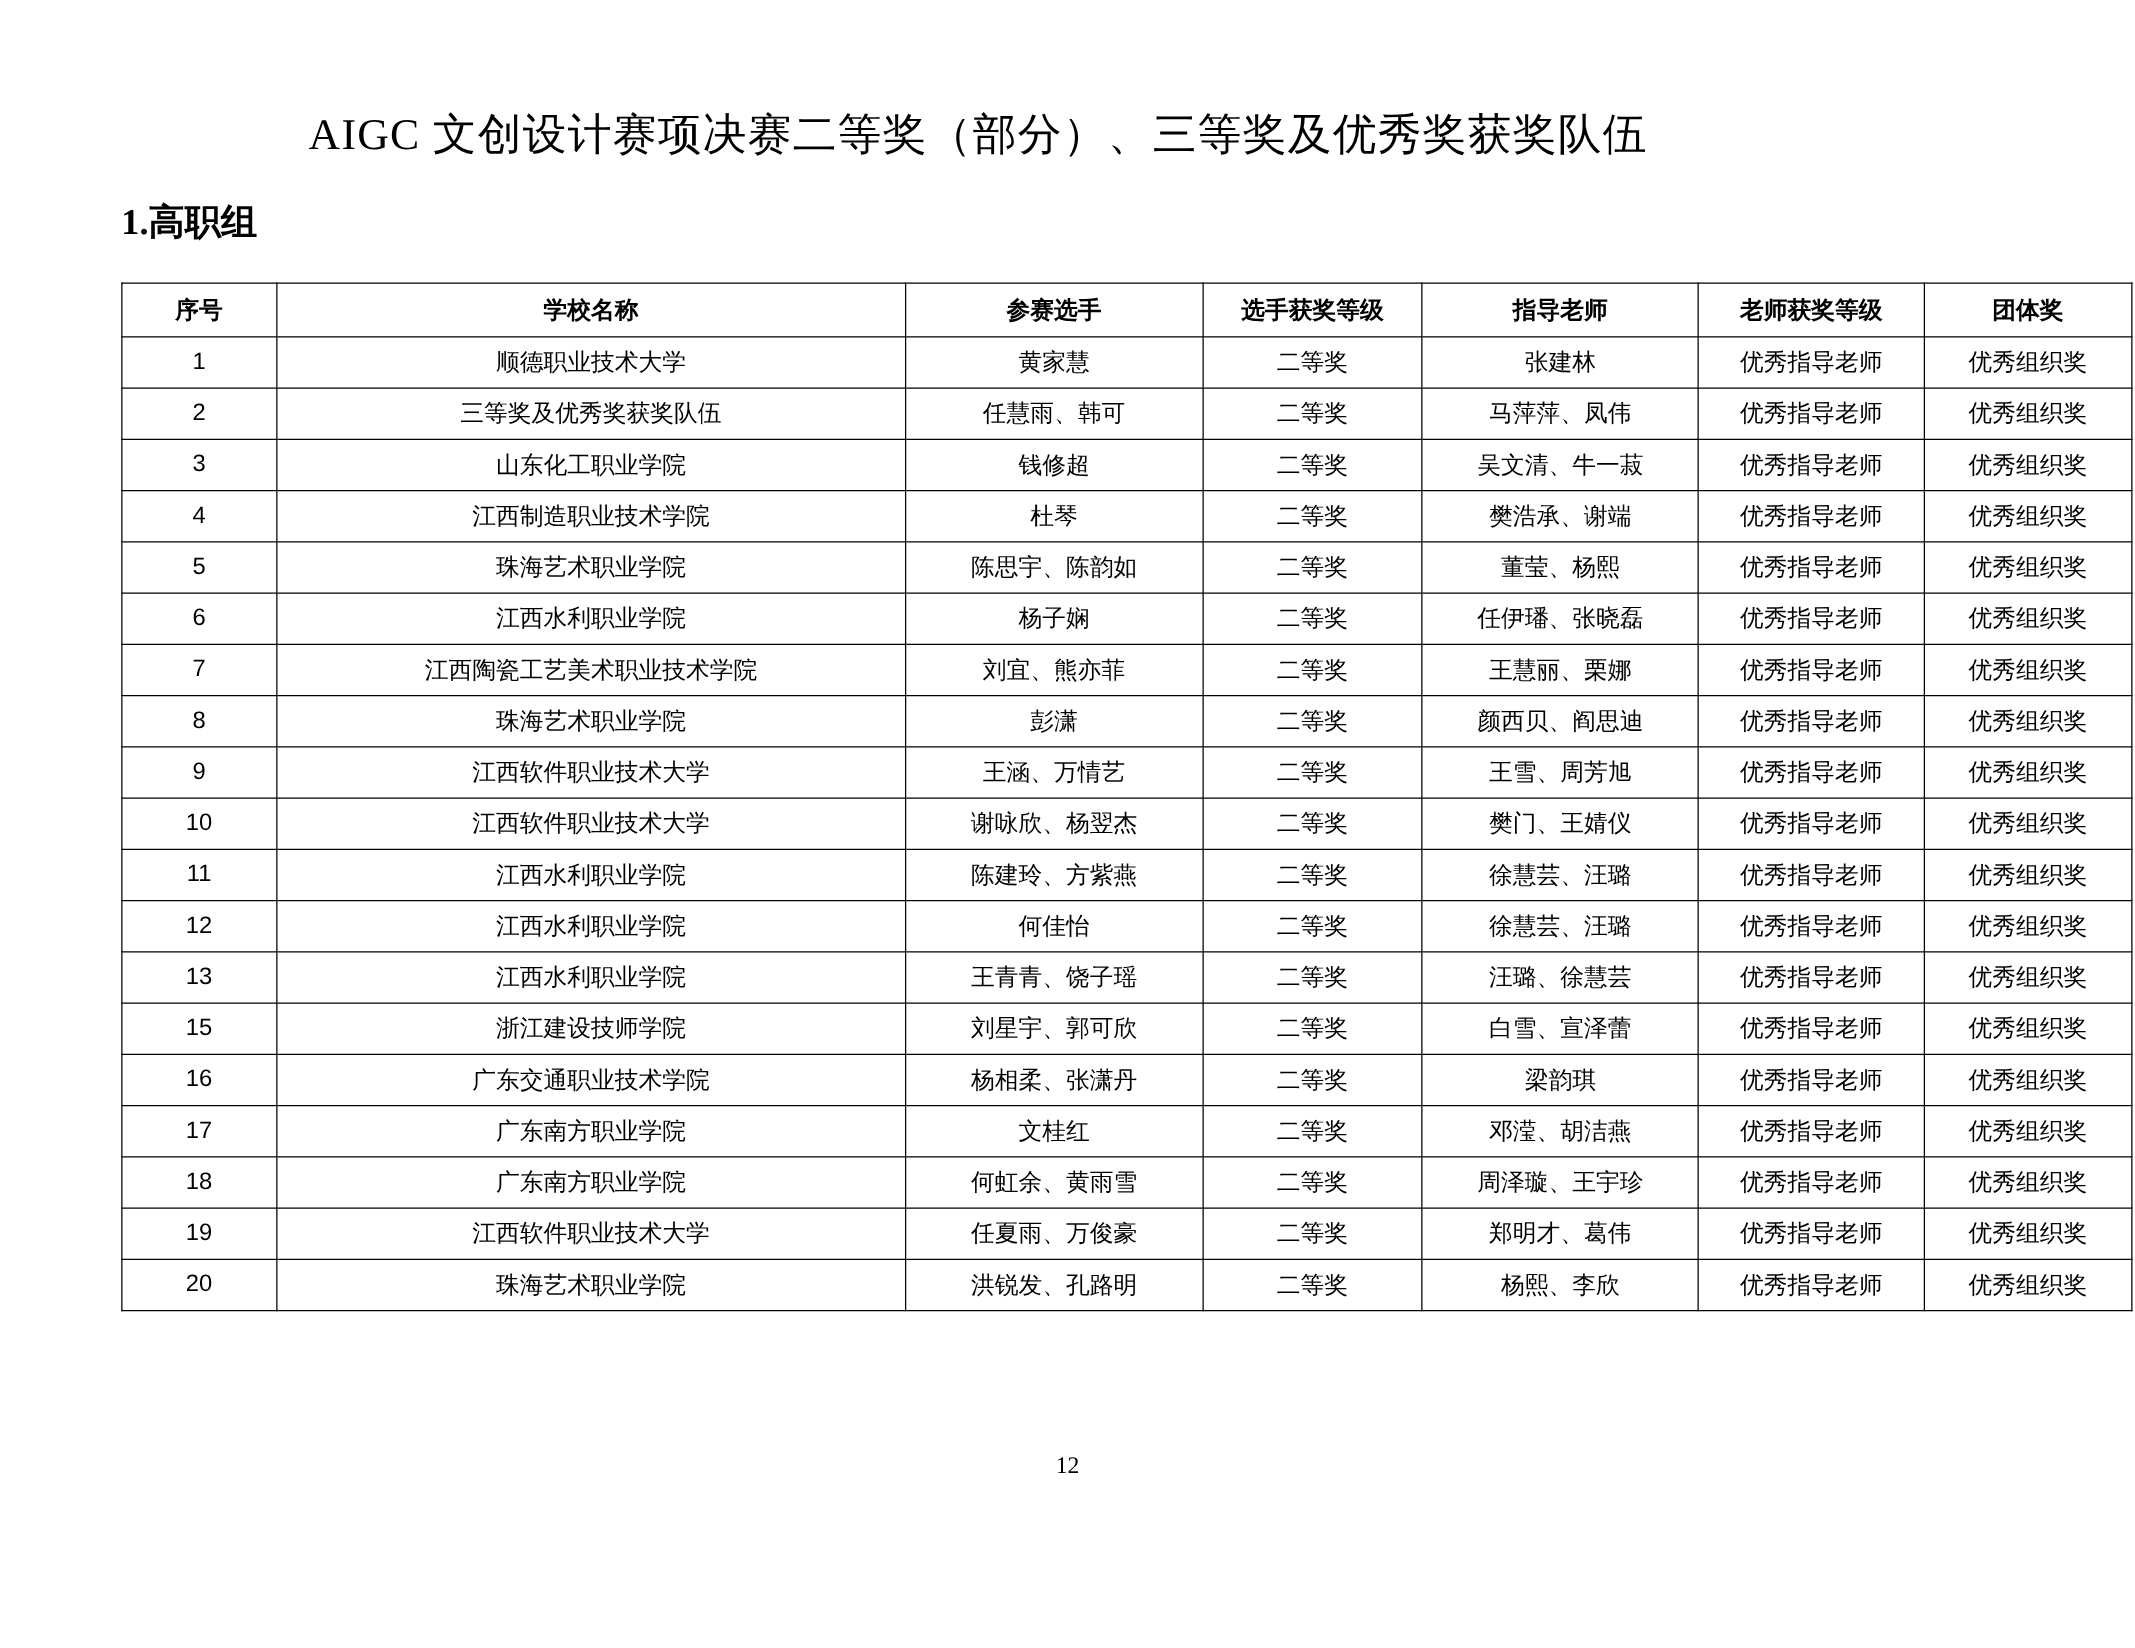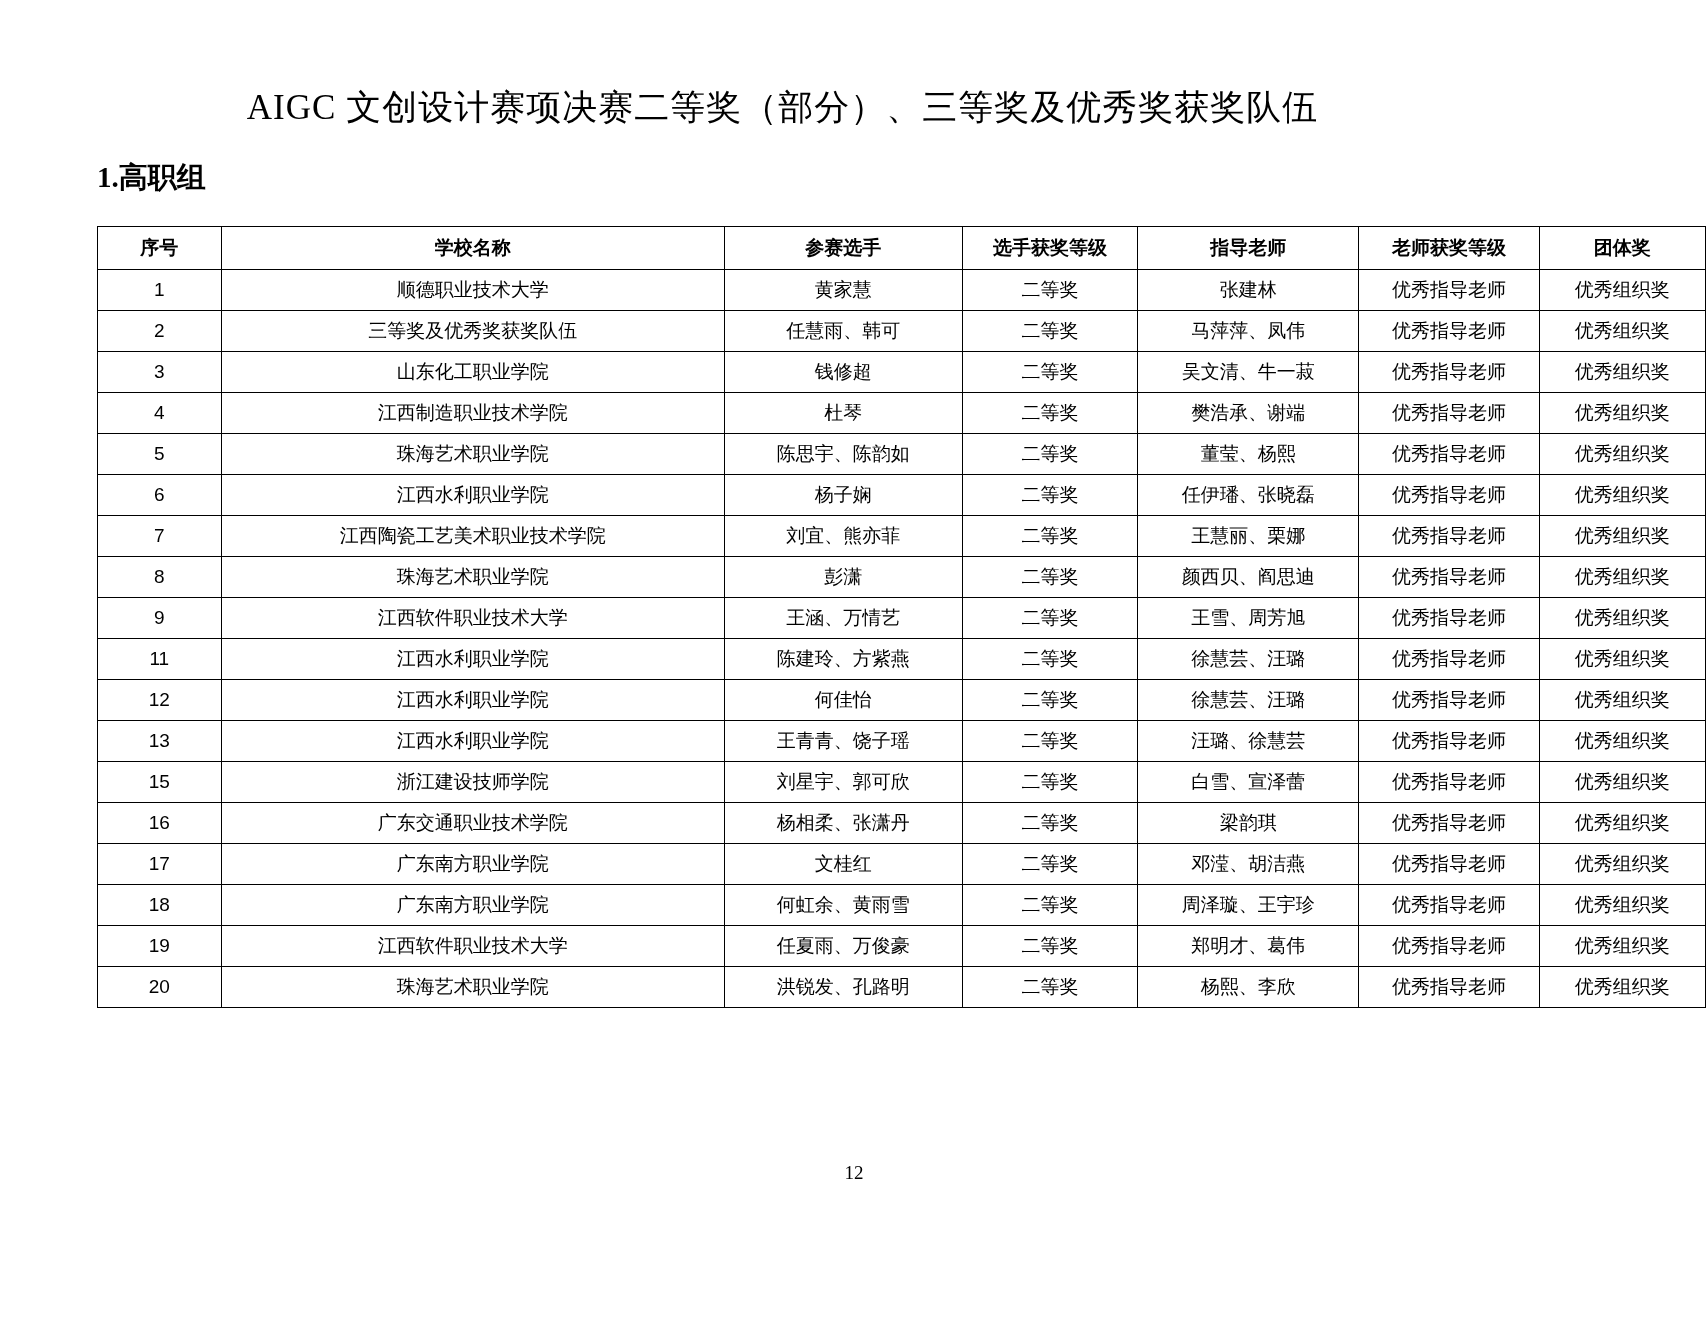--- a/index.html
+++ b/index.html
@@ -188,20 +188,29 @@
       <tr>
         <td>9</td>
         <td>江西软件职业技术大学</td>
         <td>王涵、万情艺</td>
         <td>二等奖</td>
         <td>王雪、周芳旭</td>
         <td>优秀指导老师</td>
         <td>优秀组织奖</td>
       </tr>
       <tr>
+        <td>10</td>
+        <td>江西软件职业技术大学</td>
+        <td>谢咏欣、杨翌杰</td>
+        <td>二等奖</td>
+        <td>樊门、王婧仪</td>
+        <td>优秀指导老师</td>
+        <td>优秀组织奖</td>
+      </tr>
+      <tr>
         <td>11</td>
         <td>江西水利职业学院</td>
         <td>陈建玲、方紫燕</td>
         <td>二等奖</td>
         <td>徐慧芸、汪璐</td>
         <td>优秀指导老师</td>
         <td>优秀组织奖</td>
       </tr>
       <tr>
         <td>12</td>

